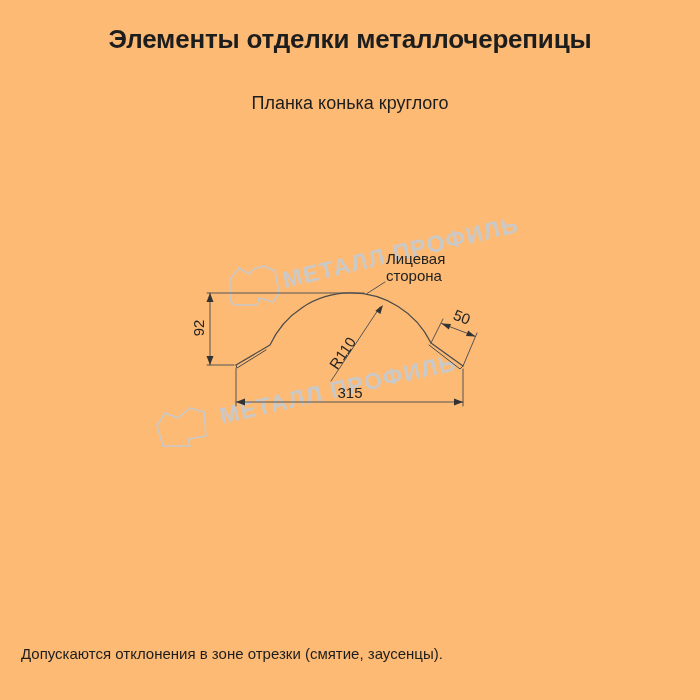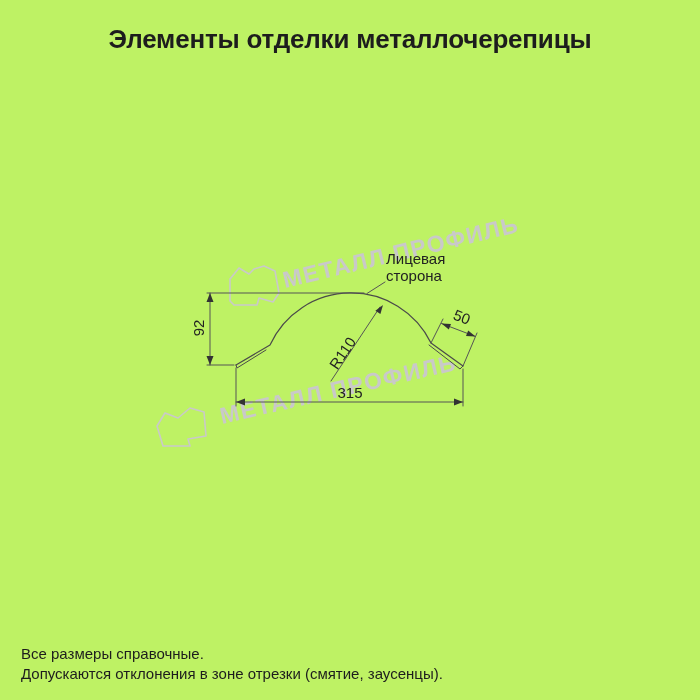--- a/index.html
+++ b/index.html
@@ -1,17 +1,17 @@
 <!DOCTYPE html>
 <html><head>
 <meta charset="utf-8">
 <style>
   html,body{margin:0;padding:0;background:#fff;}
   #page{
-    position:relative;width:700px;height:700px;background:#bef264;overflow:hidden;
+    position:relative;width:700px;height:700px;background:#fdba74;overflow:hidden;
     font-family:"Liberation Sans",sans-serif;color:#1d1d1d;
   }
   #doc-title{
     position:absolute;top:24px;left:0;width:700px;margin:0;
     text-align:center;font-size:26px;font-weight:bold;letter-spacing:-0.2px;color:#1d1d1d;
   }
   #subtitle{
     position:absolute;top:93px;left:0;width:700px;
     text-align:center;font-size:18px;line-height:20px;color:#1d1d1d;
   }
@@ -37,20 +37,21 @@
   }
 </style>
 </head>
 <body>
 
 <div id="page">
 
   <h1 id="doc-title">Элементы отделки металлочерепицы</h1>
 
   <div id="subtitle">
+    <div>Планка конька круглого</div>
   </div>
 
   <svg id="drawing-svg" width="700" height="700" viewBox="0 0 700 700" xmlns="http://www.w3.org/2000/svg">
 
     <g>
       <path class="logo-outline" d="M230,301 L230,279 L239,268 L249,274 L254,269 L264,266 L275,271 L279,293 L273,302 L259,298 L257,305 L234,305 Z"></path>
       <path class="logo-outline" d="M157,426 L165,413 L178,418 L190,408 L204,412 L206,436 L188,439 L190,446 L163,446 Z"></path>
       <text class="wm-text" x="285" y="288" transform="rotate(-13.5 285 288)">МЕТАЛЛ ПРОФИЛЬ</text>
       <text class="wm-text" x="222" y="424" transform="rotate(-13 222 424)">МЕТАЛЛ ПРОФИЛЬ</text>
     </g>
@@ -95,17 +96,16 @@
     </g>
 
     <g>
       <path class="dimline" d="M367,293.5 L385,282"></path>
       <text class="labeltext" x="386" y="264">Лицевая</text>
       <text class="labeltext" x="386" y="281">сторона</text>
     </g>
   </svg>
 
   <div id="notes">
-    <div>Все размеры справочные.</div>
     <div>Допускаются отклонения в зоне отрезки (смятие, заусенцы).</div>
   </div>
 
 </div>
 
 </body></html>

